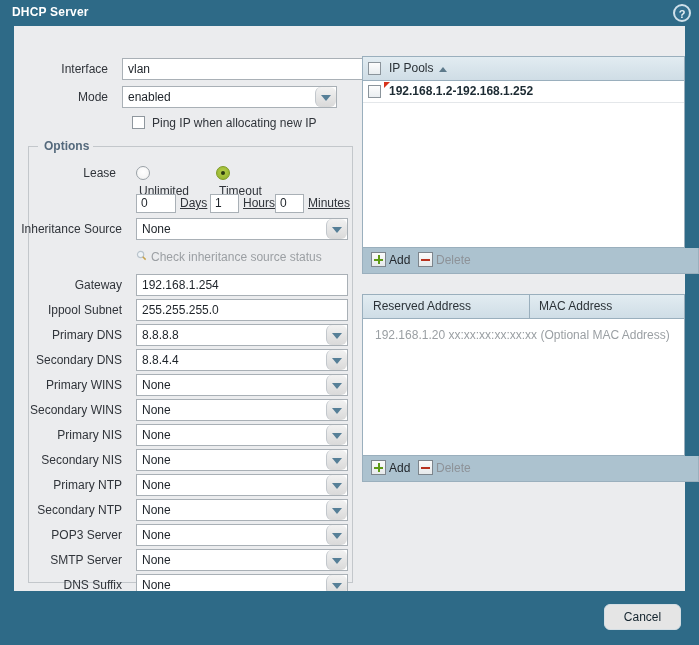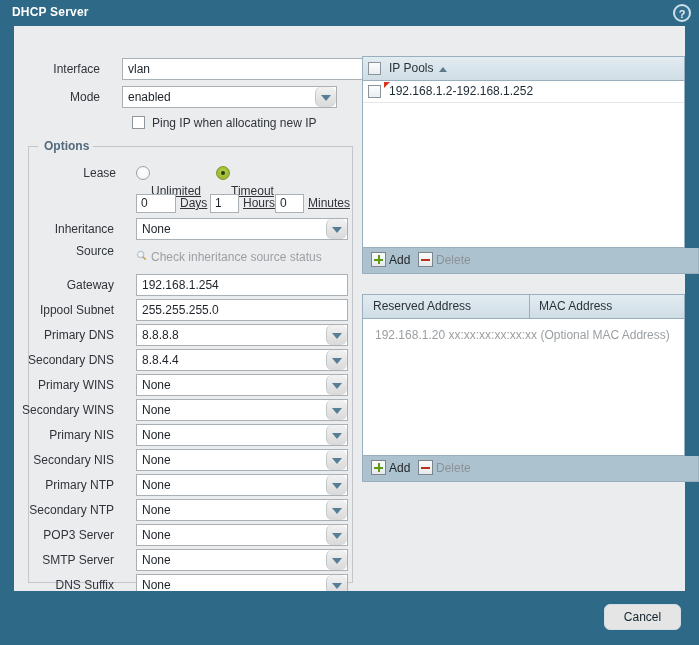--- a/index.html
+++ b/index.html
@@ -57,21 +57,21 @@
   .row {
     position: absolute; left: 0;
     height: 25px;
   }
   .lbl {
     position: absolute; left: 0; top: 0;
     width: 108px; height: 22px;
     text-align: right;
     font-size: 12px; color: #30343a;
     line-height: 22px;
-    padding-right: 22px;
+    padding-right: 14px;
     box-sizing: border-box;
   }
 
   .field {
     position: absolute;
     height: 22px;
     background: #ffffff;
     border: 1px solid #a9b0b6;
     box-sizing: border-box;
     font-size: 12px; color: #1d2329;
@@ -176,21 +176,21 @@
   .lease-row {
     position: absolute; left: 0; top: 138px; height: 20px;
   }
   .lease-lbl {
     position: absolute; left: 0; top: 0; width: 108px;
     text-align: right; padding-right: 6px;
     font-size: 12px; color: #30343a; line-height: 18px;
     box-sizing: border-box;
   }
   .lease-opt { position: absolute; font-size: 12px; color: #30343a; line-height: 18px; }
-  .lease-opt .t { margin-left: 15px; text-decoration: underline; }
+  .lease-opt .t { margin-left: 3px; }
 
   .time-row { position: absolute; left: 0; top: 168px; height: 20px; }
   .tbox {
     position: absolute; top: 0;
     height: 19px;
     border: 1px solid #a9b0b6;
     background: #ffffff;
     box-sizing: border-box;
     font-size: 12px; color: #1d2329;
     line-height: 17px; padding-left: 4px;
@@ -528,21 +528,21 @@
     </div>
 
     <div class="right-col">
 
       <div class="grid" style="top:0; height:192px;">
         <div class="grid-head">
           <div class="head-cb"></div>
           <div class="hc" style="left:26px;">IP Pools</div>
           <div class="sort-arrow" style="left:76px;"></div>
         </div>
-        <div class="grid-row" style="top:24px;">
+        <div class="grid-row" style="top:24px;font-weight:bold;">
           <div class="rcb"></div>
           <div class="red-flag"></div>
           <div class="rtxt">192.168.1.2-192.168.1.252</div>
         </div>
       </div>
 
       <div class="toolbar" style="top:192px;">
         <div class="tb-btn" style="left:8px;">
           <span class="tb-ico plus"></span><span>Add</span>
         </div>

